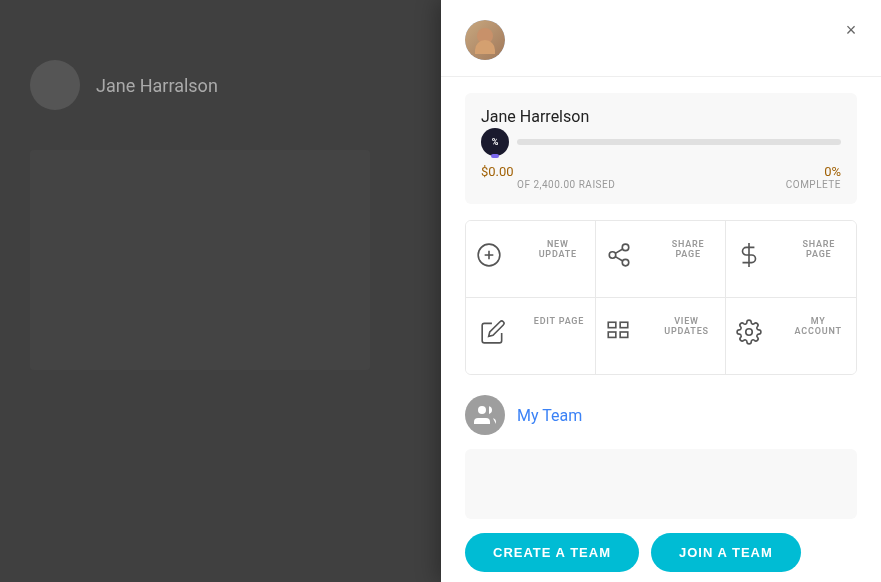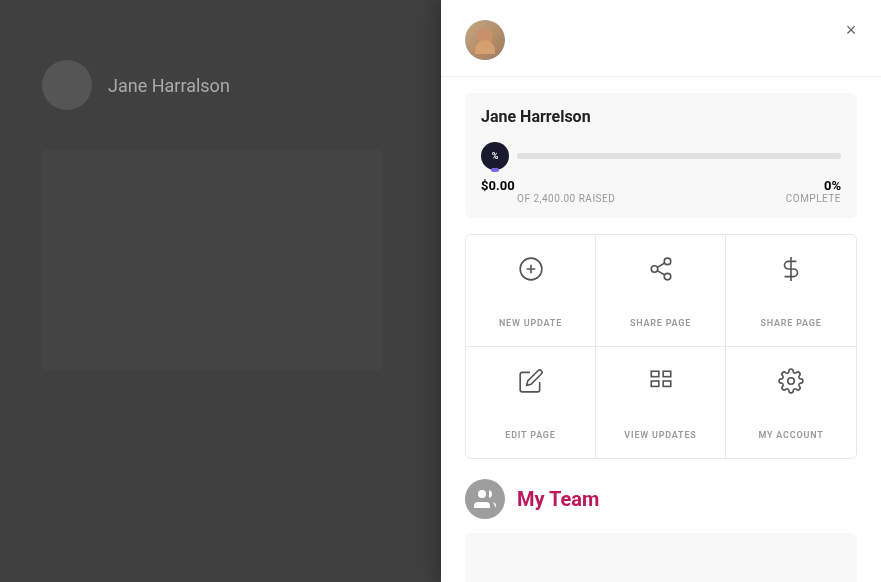--- a/index.html
+++ b/index.html
@@ -15,21 +15,21 @@
     .background-overlay {
       position: absolute;
       top: 0; left: 0;
       width: 100%; height: 100%;
       background: rgba(30, 30, 30, 0.85);
     }
 
     
     .bg-content {
       position: absolute;
-      top: 0; left: 12px;
+      top: 0; left: 0;
       width: 440px; height: 100%;
       display: flex;
       flex-direction: column;
       padding: 60px 30px 30px 30px;
     }
 
     .bg-user-row {
       display: flex;
       align-items: center;
       gap: 16px;
@@ -139,23 +139,23 @@
     
     .user-card {
       margin: 16px 24px;
       background: #f8f8f8;
       border-radius: 6px;
       padding: 14px 16px;
     }
 
     .user-card-name {
       font-size: 16px;
-      font-weight: 700;
+      font-weight: 400;
       color: #222;
-      margin-bottom: 16px;
+      margin-bottom: 2px;
     }
 
     .user-card-link {
       font-size: 12px;
       color: #7b68ee;
       margin-bottom: 12px;
     }
 
     
     .progress-area {
@@ -205,22 +205,22 @@
     }
 
     .progress-stats {
       display: flex;
       justify-content: space-between;
       margin-top: 6px;
     }
 
     .stat-amount {
       font-size: 13px;
-      font-weight: 700;
-      color: #000000;
+      font-weight: 400;
+      color: #a16207;
     }
 
     .stat-label {
       font-size: 10px;
       color: #999;
       text-transform: uppercase;
       letter-spacing: 0.5px;
       margin-left: 36px;
     }
 
@@ -233,22 +233,21 @@
       display: grid;
       grid-template-columns: 1fr 1fr 1fr;
       margin: 8px 24px 0 24px;
       border: 1px solid #e8e8e8;
       border-radius: 6px;
       overflow: hidden;
     }
 
     .action-cell {
       display: flex;
-      flex-direction: column;
-      align-items: center;
+      flex-direction: row;
       justify-content: center;
       padding: 18px 8px;
       border-right: 1px solid #e8e8e8;
       border-bottom: 1px solid #e8e8e8;
       cursor: pointer;
       transition: background 0.15s;
       background: #fff;
       gap: 25px;
     }
 
@@ -301,23 +300,23 @@
       width: 40px; height: 40px;
       background: #9e9e9e;
       border-radius: 50%;
       display: flex;
       align-items: center;
       justify-content: center;
       color: #fff;
     }
 
     .team-title {
-      font-size: 20px;
-      font-weight: 700;
-      color: #be185d;
+      font-size: 16px;
+      font-weight: 400;
+      color: #3b82f6;
     }
 
     .team-content-area {
       background: #f8f8f8;
       border-radius: 6px;
       padding: 20px 16px;
       min-height: 70px;
     }
 
     .team-buttons {

